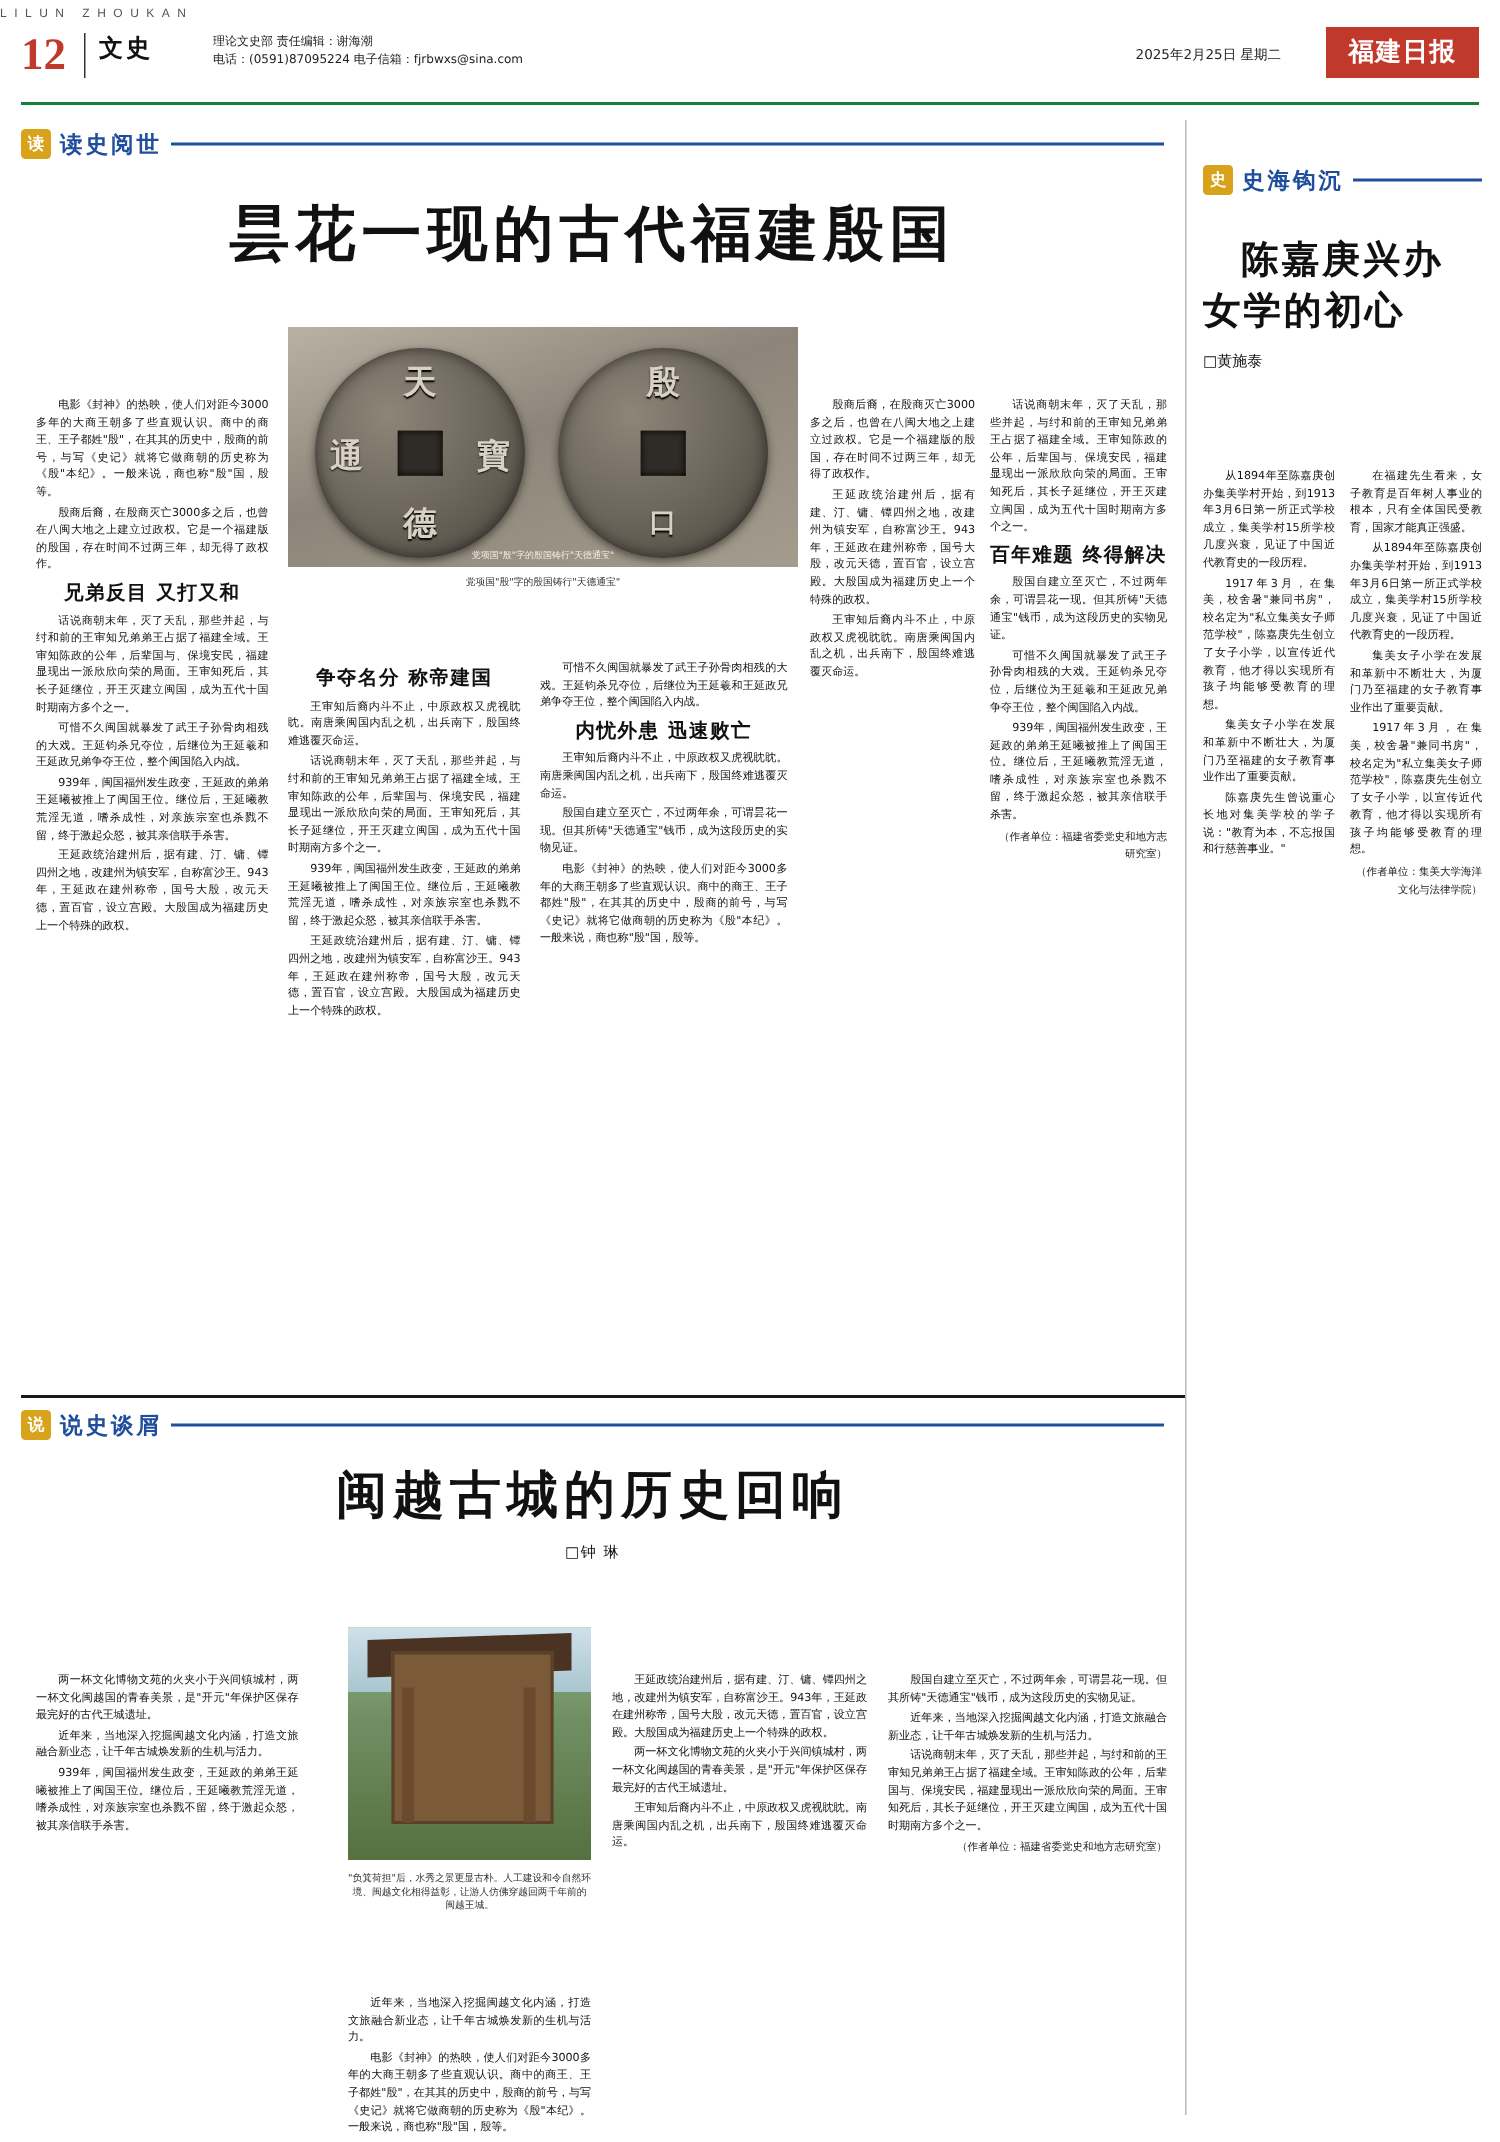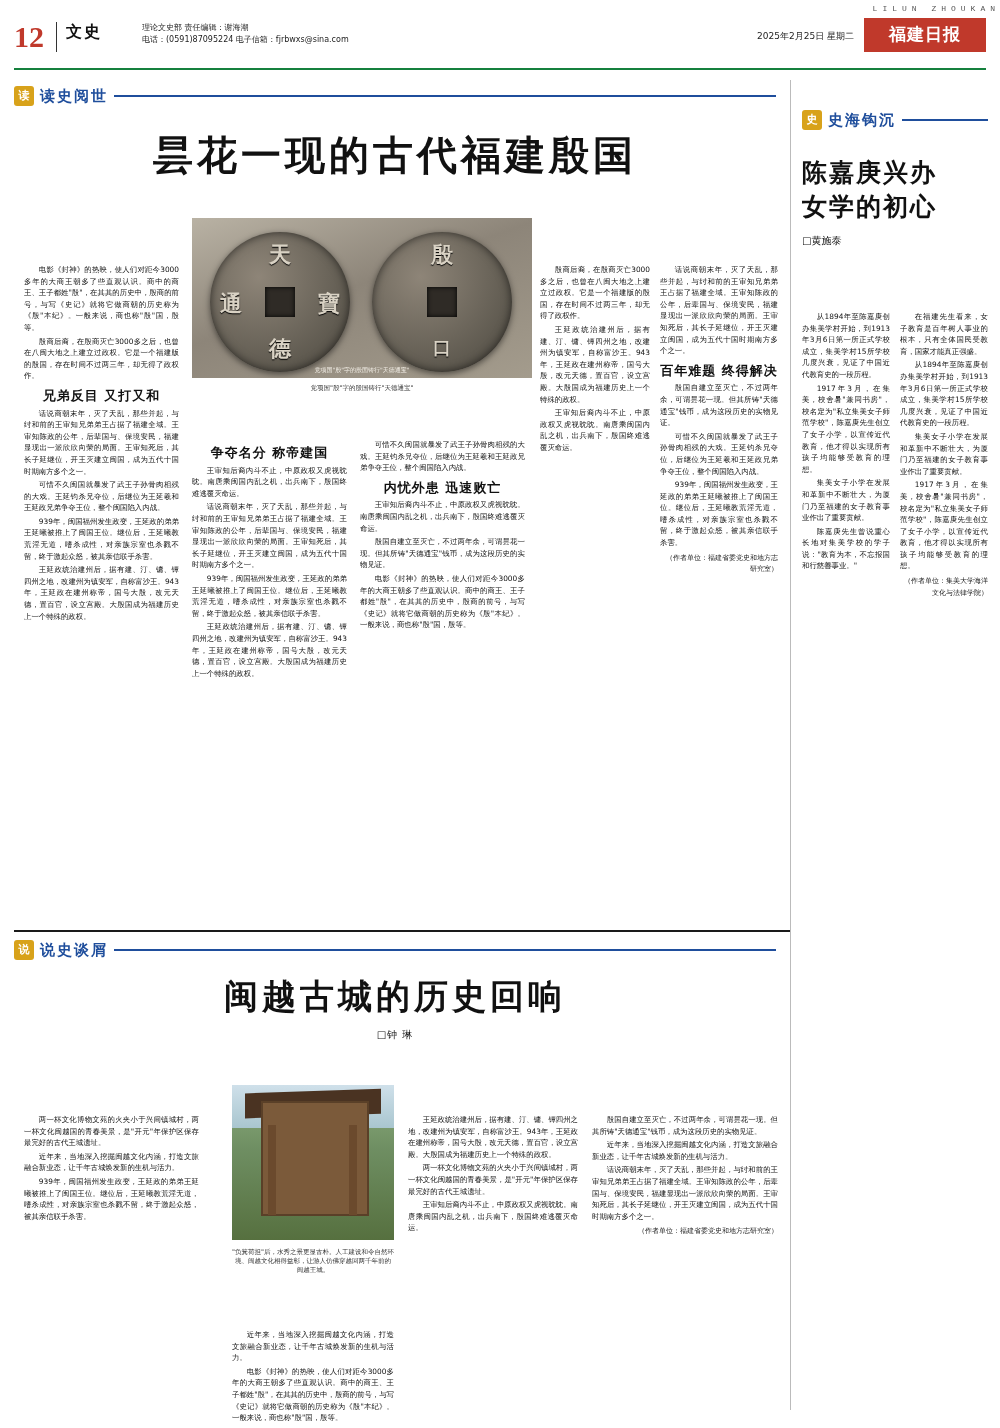--- a/index.html
+++ b/index.html
@@ -1,33 +1,33 @@
 <!DOCTYPE html>
 <html><head>
 <meta charset="utf-8">
 <style>
   html,body{margin:0;padding:0;background:#fff;}
   body{width:1000px;height:1428px;font-family:"DejaVu Sans","Liberation Sans",sans-serif;color:#111;position:relative;overflow:hidden;}
   .page{width:1000px;height:1428px;position:relative;background:#fff;padding:0;box-sizing:border-box;}
 
   
-  .pinyin-strip{position:absolute;top:4px;left:0;width:1000px;text-align:right;font-size:8px;letter-spacing:5px;color:#555;font-family:Liberation Mono, monospace;}
+  .pinyin-strip{position:absolute;top:4px;left:0;width:1000px;text-align:left;font-size:8px;letter-spacing:5px;color:#555;font-family:Liberation Sans, sans-serif;}
 
   
   .masthead{position:absolute;top:16px;left:14px;width:972px;height:52px;border-bottom:2px solid #15803d;}
   .folio{position:absolute;left:0;top:4px;font-size:30px;color:#c0392b;font-family:"Liberation Serif",serif;font-weight:bold;}
   .folio-div{position:absolute;left:42px;top:6px;width:1px;height:30px;background:#333;}
   .folio-label{position:absolute;left:52px;top:6px;font-size:16px;font-weight:bold;letter-spacing:2px;font-family:"DejaVu Sans",sans-serif;}
   .imprint{position:absolute;left:128px;top:6px;font-size:8px;line-height:12px;color:#222;}
   .banner{position:absolute;left:330px;top:0px;width:330px;height:44px;background:#1f4e9c;color:#fff;text-align:center;}
   .banner .bn-cn{font-size:26px;font-weight:bold;letter-spacing:4px;line-height:44px;font-family:"DejaVu Sans",sans-serif;}
   .banner:before{content:"";position:absolute;left:-14px;top:0;border-top:22px solid transparent;border-bottom:22px solid transparent;border-right:14px solid #1f4e9c;}
   .banner:after{content:"";position:absolute;right:-14px;top:0;border-top:22px solid transparent;border-bottom:22px solid transparent;border-left:14px solid #1f4e9c;}
   .dateline{position:absolute;right:132px;top:14px;font-size:9px;color:#222;}
-  .paper-logo{position:absolute;right:0;top:2px;width:122px;height:34px;background:#c0392b;color:#fff;font-size:17px;font-weight:bold;letter-spacing:1px;text-align:center;line-height:34px;font-family:"Liberation Serif",serif;}
+  .paper-logo{position:absolute;right:0;top:2px;width:102px;height:34px;background:#c0392b;color:#fff;font-size:17px;font-weight:bold;letter-spacing:1px;text-align:center;line-height:34px;font-family:"Liberation Serif",serif;}
 
   
   .col{position:absolute;box-sizing:border-box;}
   .vrule{position:absolute;width:1px;background:#bbb;}
 
   
   .sec-head{display:flex;align-items:center;gap:6px;}
   .sec-badge{width:20px;height:20px;background:#d8a21a;border-radius:3px;color:#fff;font-size:11px;line-height:20px;text-align:center;font-weight:bold;}
   .sec-title{font-size:15px;font-weight:bold;color:#1f4e9c;letter-spacing:2px;}
   .sec-rule{flex:1;height:2px;background:#1f4e9c;}
@@ -191,21 +191,21 @@
     <p>话说商朝末年，灭了天乱，那些并起，与纣和前的王审知兄弟弟王占据了福建全域。王审知陈政的公年，后辈国与、保境安民，福建显现出一派欣欣向荣的局面。王审知死后，其长子延继位，开王灭建立闽国，成为五代十国时期南方多个之一。</p>
     <div class="author-note">（作者单位：福建省委党史和地方志研究室）</div>
   </div>
 
   <div class="col" style="left:802px;top:110px;width:186px;">
     <div class="sec-head">
       <div class="sec-badge">史</div>
       <div class="sec-title">史海钩沉</div>
       <div class="sec-rule"></div>
     </div>
-    <div class="right-headline" style="margin-top:26px;text-align:left;">陈嘉庚兴办</div>
+    <div class="right-headline" style="margin-top:26px;text-align:center;">陈嘉庚兴办</div>
     <div class="right-headline" style="text-align:left;">女学的初心</div>
     <div style="font-size:10px;margin-top:10px;">□黄施泰</div>
   </div>
 
   <div class="col body-text" style="left:802px;top:272px;width:88px;height:1120px;">
     <p>从1894年至陈嘉庚创办集美学村开始，到1913年3月6日第一所正式学校成立，集美学村15所学校几度兴衰，见证了中国近代教育史的一段历程。</p>
     <p>1917年3月，在集美，校舍暑"兼同书房"，校名定为"私立集美女子师范学校"，陈嘉庚先生创立了女子小学，以宣传近代教育，他才得以实现所有孩子均能够受教育的理想。</p>
     <p>集美女子小学在发展和革新中不断壮大，为厦门乃至福建的女子教育事业作出了重要贡献。</p>
     <p>陈嘉庚先生曾说重心长地对集美学校的学子说："教育为本，不忘报国和行慈善事业。"</p>
   </div>

